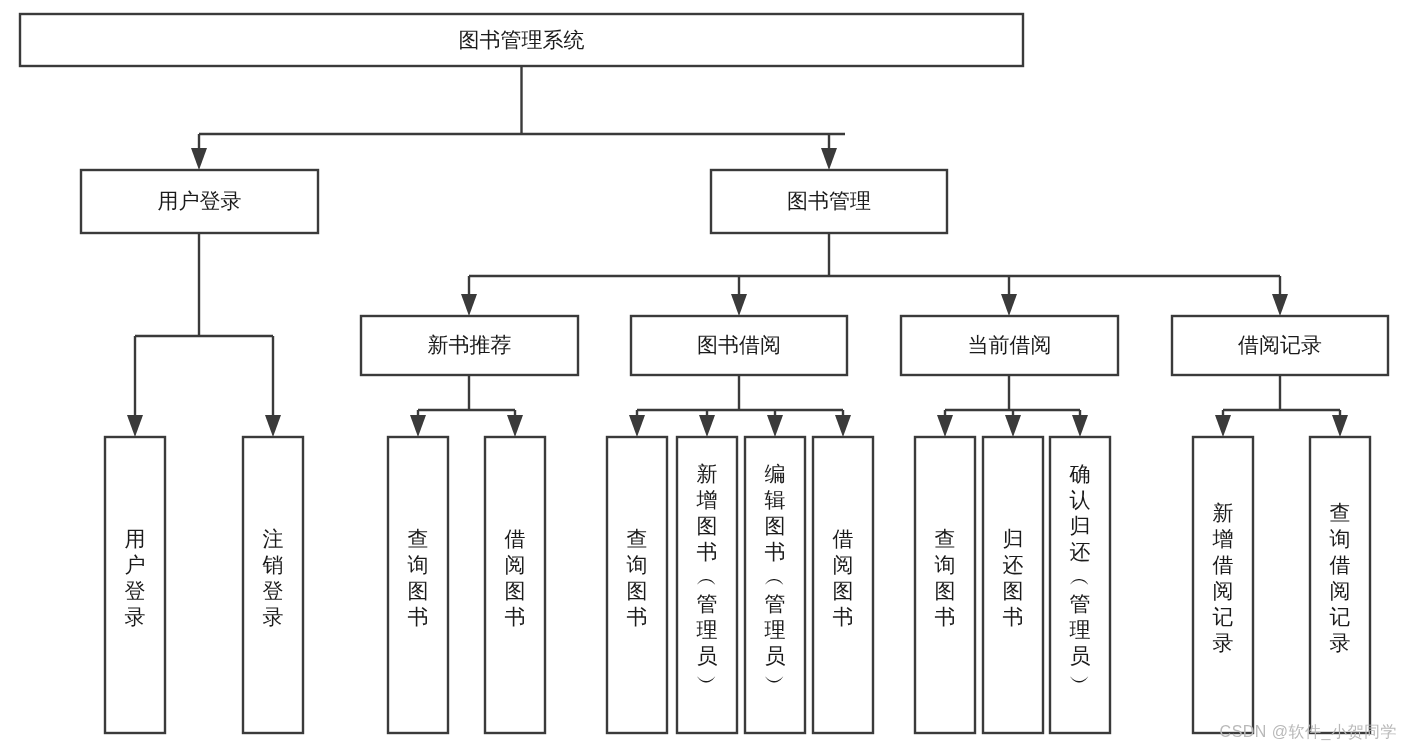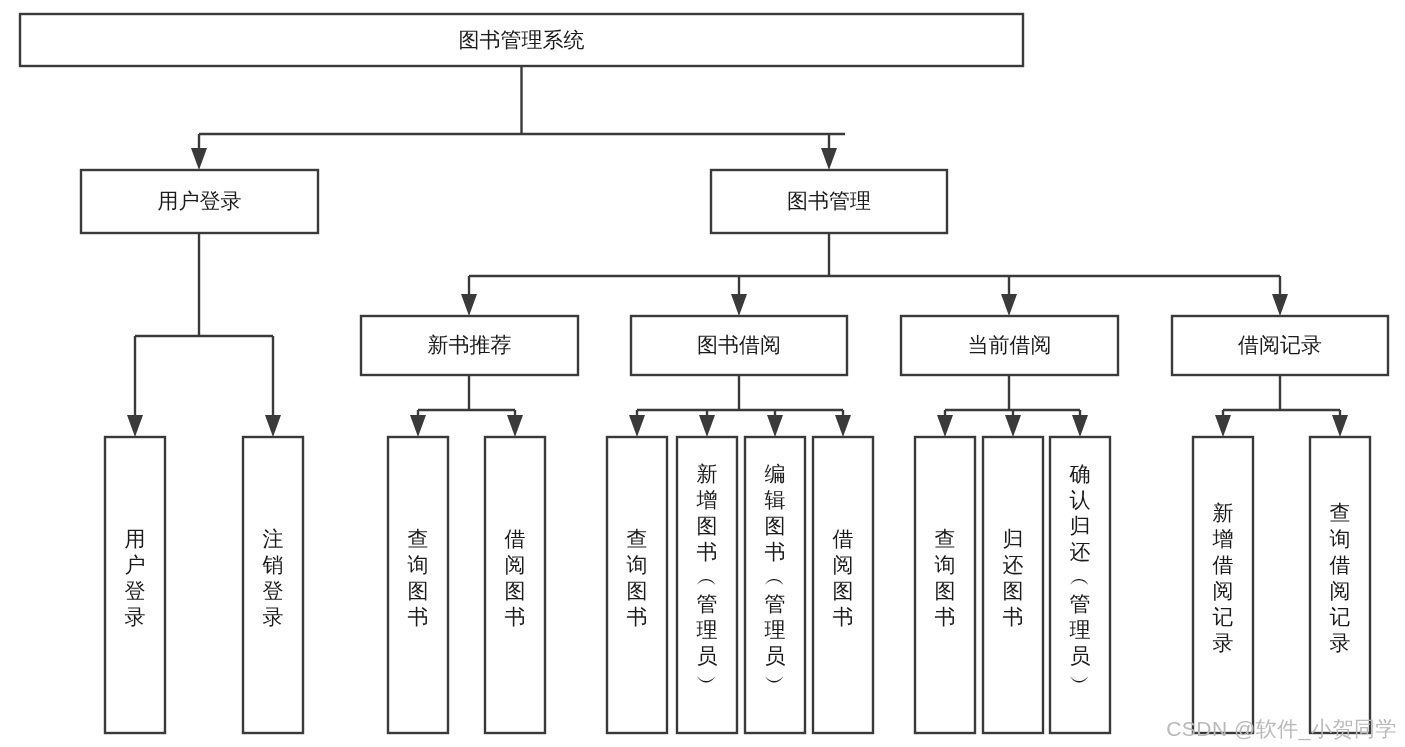--- a/index.html
+++ b/index.html
@@ -52,21 +52,21 @@
   }
   .arrow-head {
     fill: #3a3a3a;
     stroke: none;
   }
   .watermark {
     position: absolute;
     right: 8px;
     bottom: 4px;
     font-family: "Liberation Sans", "DejaVu Sans", sans-serif;
-    font-size: 21px;
+    font-size: 16px;
     color: #b9b9b9;
     letter-spacing: 0.5px;
     white-space: nowrap;
     user-select: none;
     margin-top: 12px;
   }
 </style>
 </head>
 <body>
 

